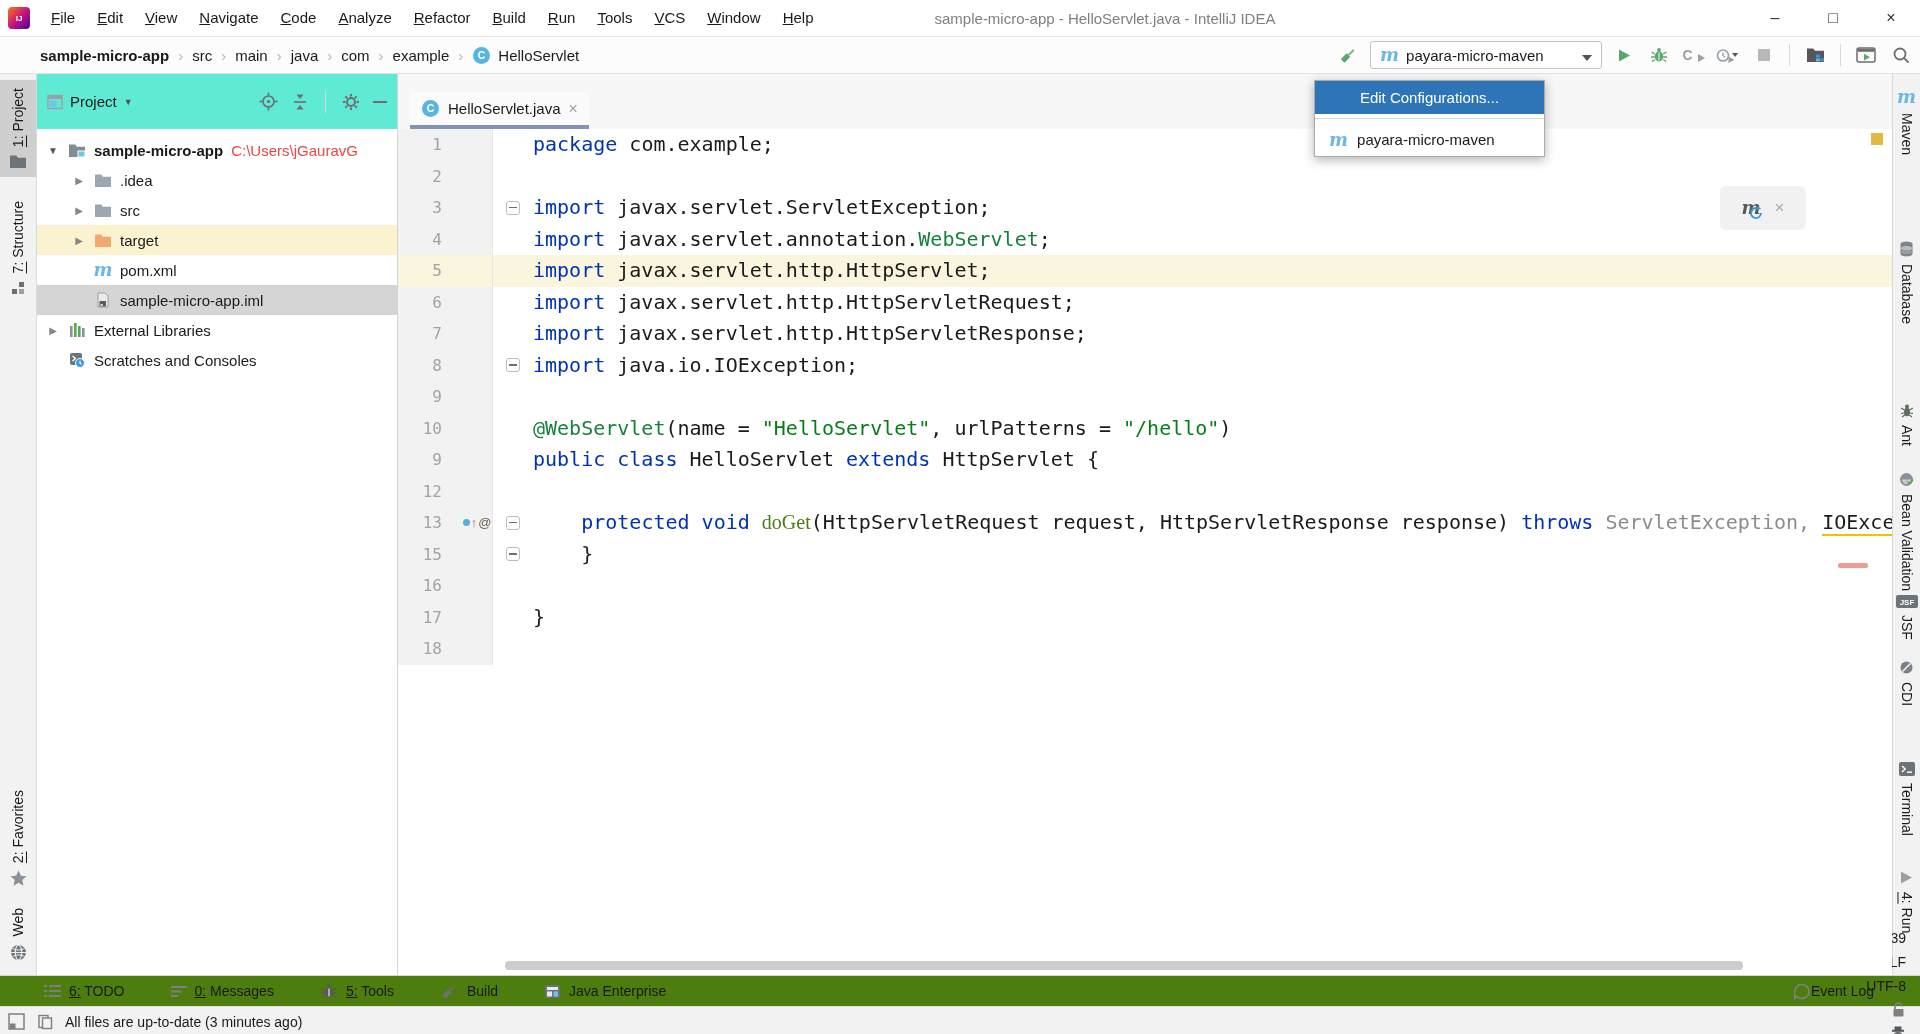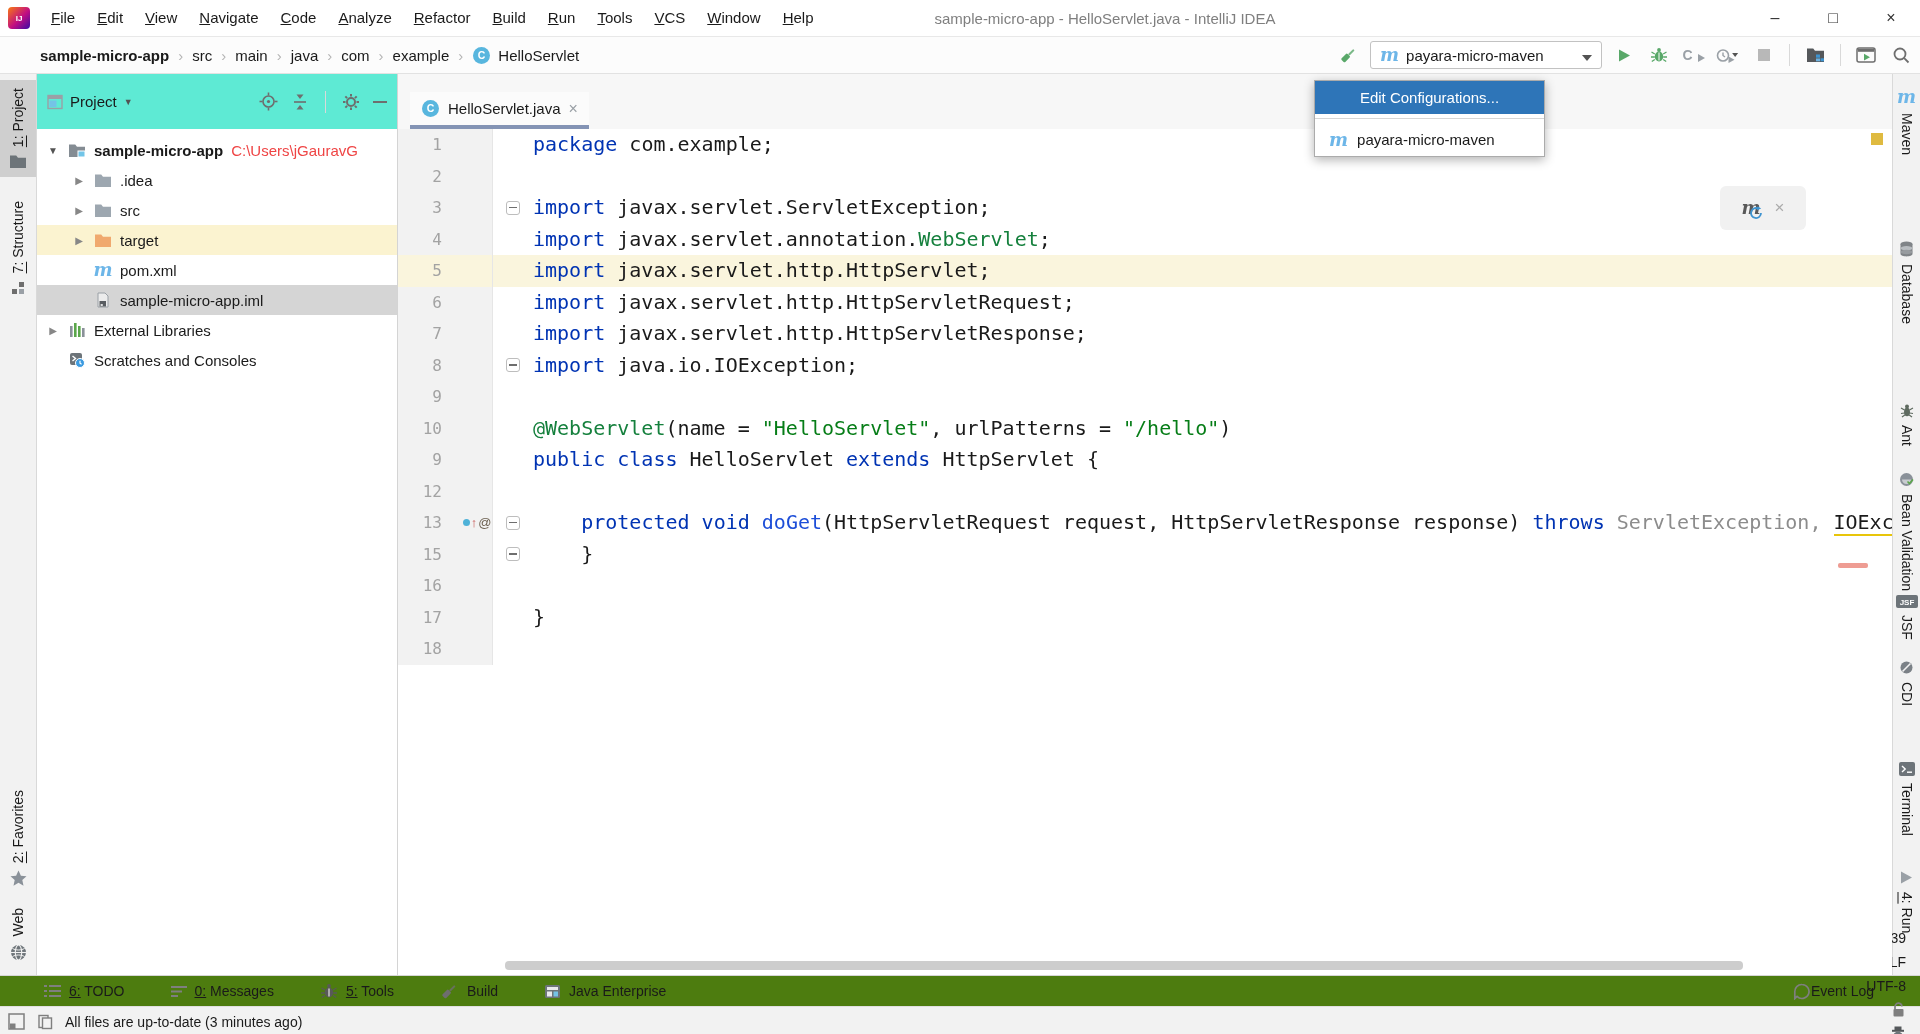--- a/index.html
+++ b/index.html
@@ -59,21 +59,21 @@
   .fold{width:40px;flex:0 0 40px;display:flex;align-items:center;justify-content:center;}
   .code{flex:1;white-space:pre;min-width:0;}
   .line.caret .ln,.line.caret .gut,.line.caret .fold,.line.caret .code{background:#faf5dd;}
   .line.bp .fold,.line.bp .code{background:#f8e3e0;}
   .bpdot{width:15px;height:15px;border-radius:50%;background:#db5c5c;}
   .ovr-dot{width:7px;height:7px;border-radius:50%;background:#4fb2d8;}
   .ovr-up{color:#c75450;font-size:13px;font-weight:bold;font-family:"Liberation Sans",sans-serif;}
   .ovr-at{color:#6e6252;font-size:13px;font-family:"Liberation Sans",sans-serif;}
   .fm{width:12px;height:12px;border:1px solid #bdbdbd;border-radius:3px;background:#fff;position:relative;}
   .fm::after{content:"";position:absolute;left:2px;right:2px;top:5px;height:1.5px;background:#6e6e6e;}
-  .k{color:#0033b3;} .s{color:#067d17;} .a{color:#15803d;} .g{color:#8c8c8c;} .m{color:#1d4ed8;}
+  .k{color:#0033b3;} .s{color:#067d17;} .a{color:#15803d;} .g{color:#8c8c8c;} .m{color:#4d7c0f;font-family:Liberation Serif, serif;}
   .w{border-bottom:2px solid #e8c50a;}
   .mavenWidget{position:absolute;left:1322px;top:57px;width:86px;height:44px;background:#f1f1f1;border-radius:6px;display:flex;align-items:center;justify-content:center;gap:14px;}
   .mwm{position:relative;}
   .mwm .rf{position:absolute;left:7px;top:7px;}
   .inspSquare{position:absolute;left:1473px;top:4px;width:12px;height:12px;background:#dfba40;}
   .stripeMark{position:absolute;left:1440px;top:434px;width:30px;height:5px;background:#ee9c93;border-radius:2px;}
   .hscroll{position:absolute;left:107px;bottom:5px;width:1238px;height:9px;background:#cdcdcd;border-radius:4px;}
   .popup{position:absolute;left:1314px;top:80px;width:229px;background:#fff;border:1px solid #ababab;box-shadow:0 3px 10px rgba(0,0,0,.3);z-index:20;}
   .pop-item1{height:33px;background:#2e75b8;color:#fff;display:flex;align-items:center;justify-content:center;font-size:15px;}
   .pop-sep{height:1px;background:#d6d6d6;margin:4px 0;}

